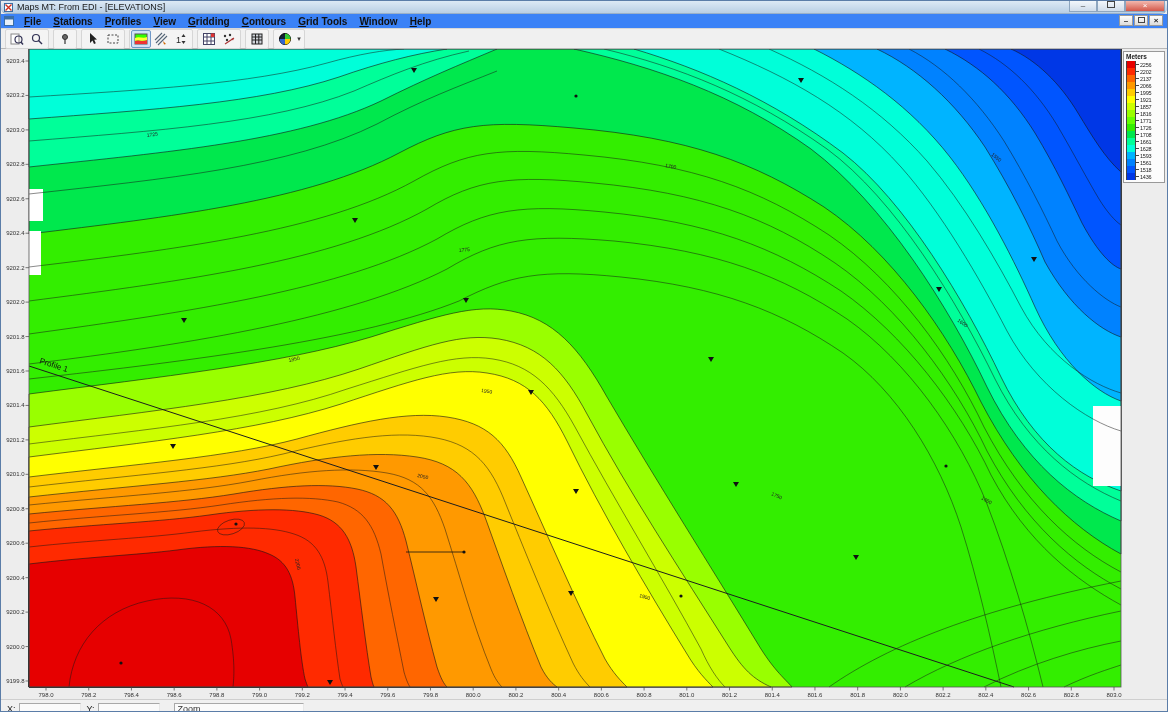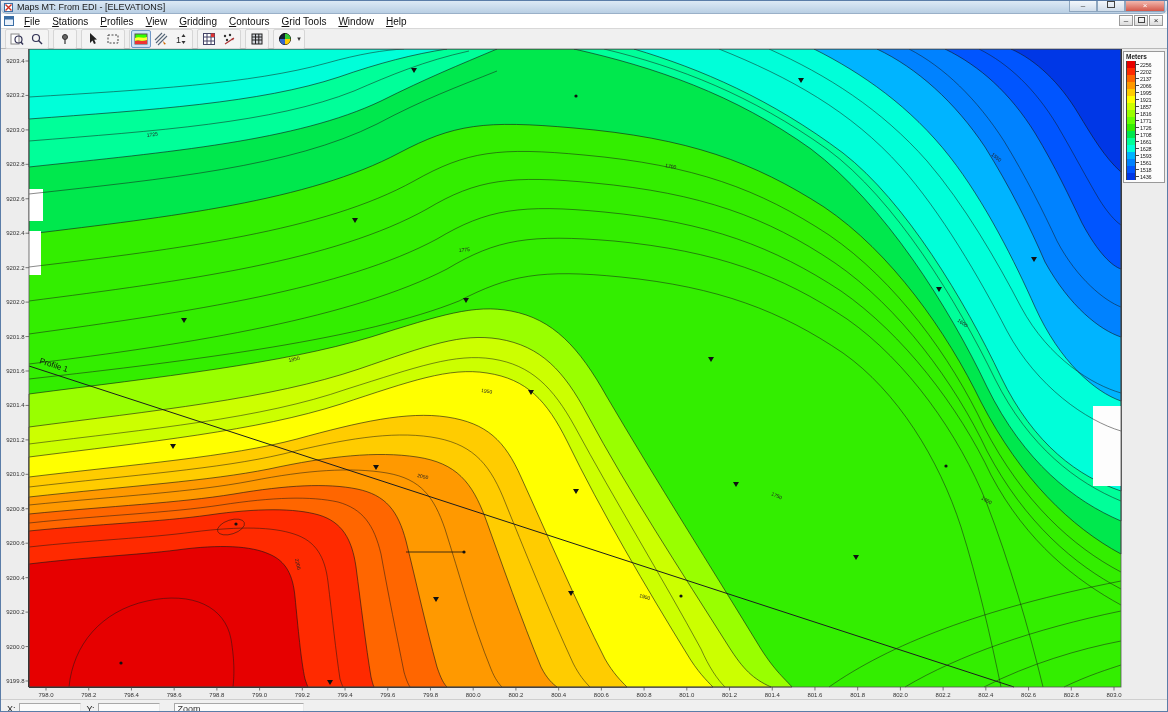--- a/index.html
+++ b/index.html
@@ -7,22 +7,22 @@
        background:#ececec;border:1px solid #5b7da8;box-sizing:border-box;}
   
   .titlebar{height:12px;background:linear-gradient(#dce9f5,#b9cfe4);display:flex;align-items:center;
             font-size:9px;color:#1a1a1a;position:relative;border-bottom:1px solid #9ab0c8;border-radius:6px;}
   .app-icon{width:9px;height:9px;margin:0 4px 0 3px;}
   .win-buttons{position:absolute;right:2px;top:0;display:flex;height:12px;}
   .win-btn{width:28px;height:11px;font-size:8px;line-height:10px;text-align:center;color:#333;
            background:linear-gradient(#f3f7fb,#cfdcea);border:1px solid #8ea6bf;border-top:none;box-sizing:border-box;}
   .win-btn.close{background:linear-gradient(#f2b8ae,#d4584a);color:#fff;width:40px;}
   .box-glyph{display:inline-block;width:6px;height:5px;border:1px solid #444;}
-  .menubar{height:14px;background:#ffffff;display:flex;align-items:center;font-size:10px;color:#111;
-           border-bottom:1px solid #d8d8d8;position:relative;}
+  .menubar{height:14px;background:#3b82f6;display:flex;align-items:center;font-size:10px;color:#111;
+           border-bottom:1px solid #d8d8d8;position:relative;font-weight:bold;}
   .mdi-icon{width:10px;height:10px;margin:0 4px 0 3px;}
   .menu-item{padding:1px 6px;cursor:default;}
   .mdi-buttons{position:absolute;right:4px;top:1px;display:flex;gap:1px;}
   .mdi-btn{width:14px;height:11px;font-size:8px;line-height:9px;text-align:center;background:linear-gradient(#fdfdfd,#dcdcdc);
            border:1px solid #9a9a9a;box-sizing:border-box;color:#222;}
   .toolbar{height:19px;background:#f0f0f0;display:flex;align-items:center;border-bottom:1px solid #b8b8b8;padding-left:2px;}
   .tb-group{display:flex;align-items:center;border:1px solid #d6d6d6;border-radius:2px;margin:0 2px;padding:0 1px;background:#f4f4f4;}
   .tb-btn{width:18px;height:16px;display:flex;align-items:center;justify-content:center;border:1px solid transparent;border-radius:2px;}
   .tb-btn.active{border-color:#6f98c8;background:#cfe3f7;}
   .tb-caret{font-size:7px;color:#333;width:8px;text-align:center;}

